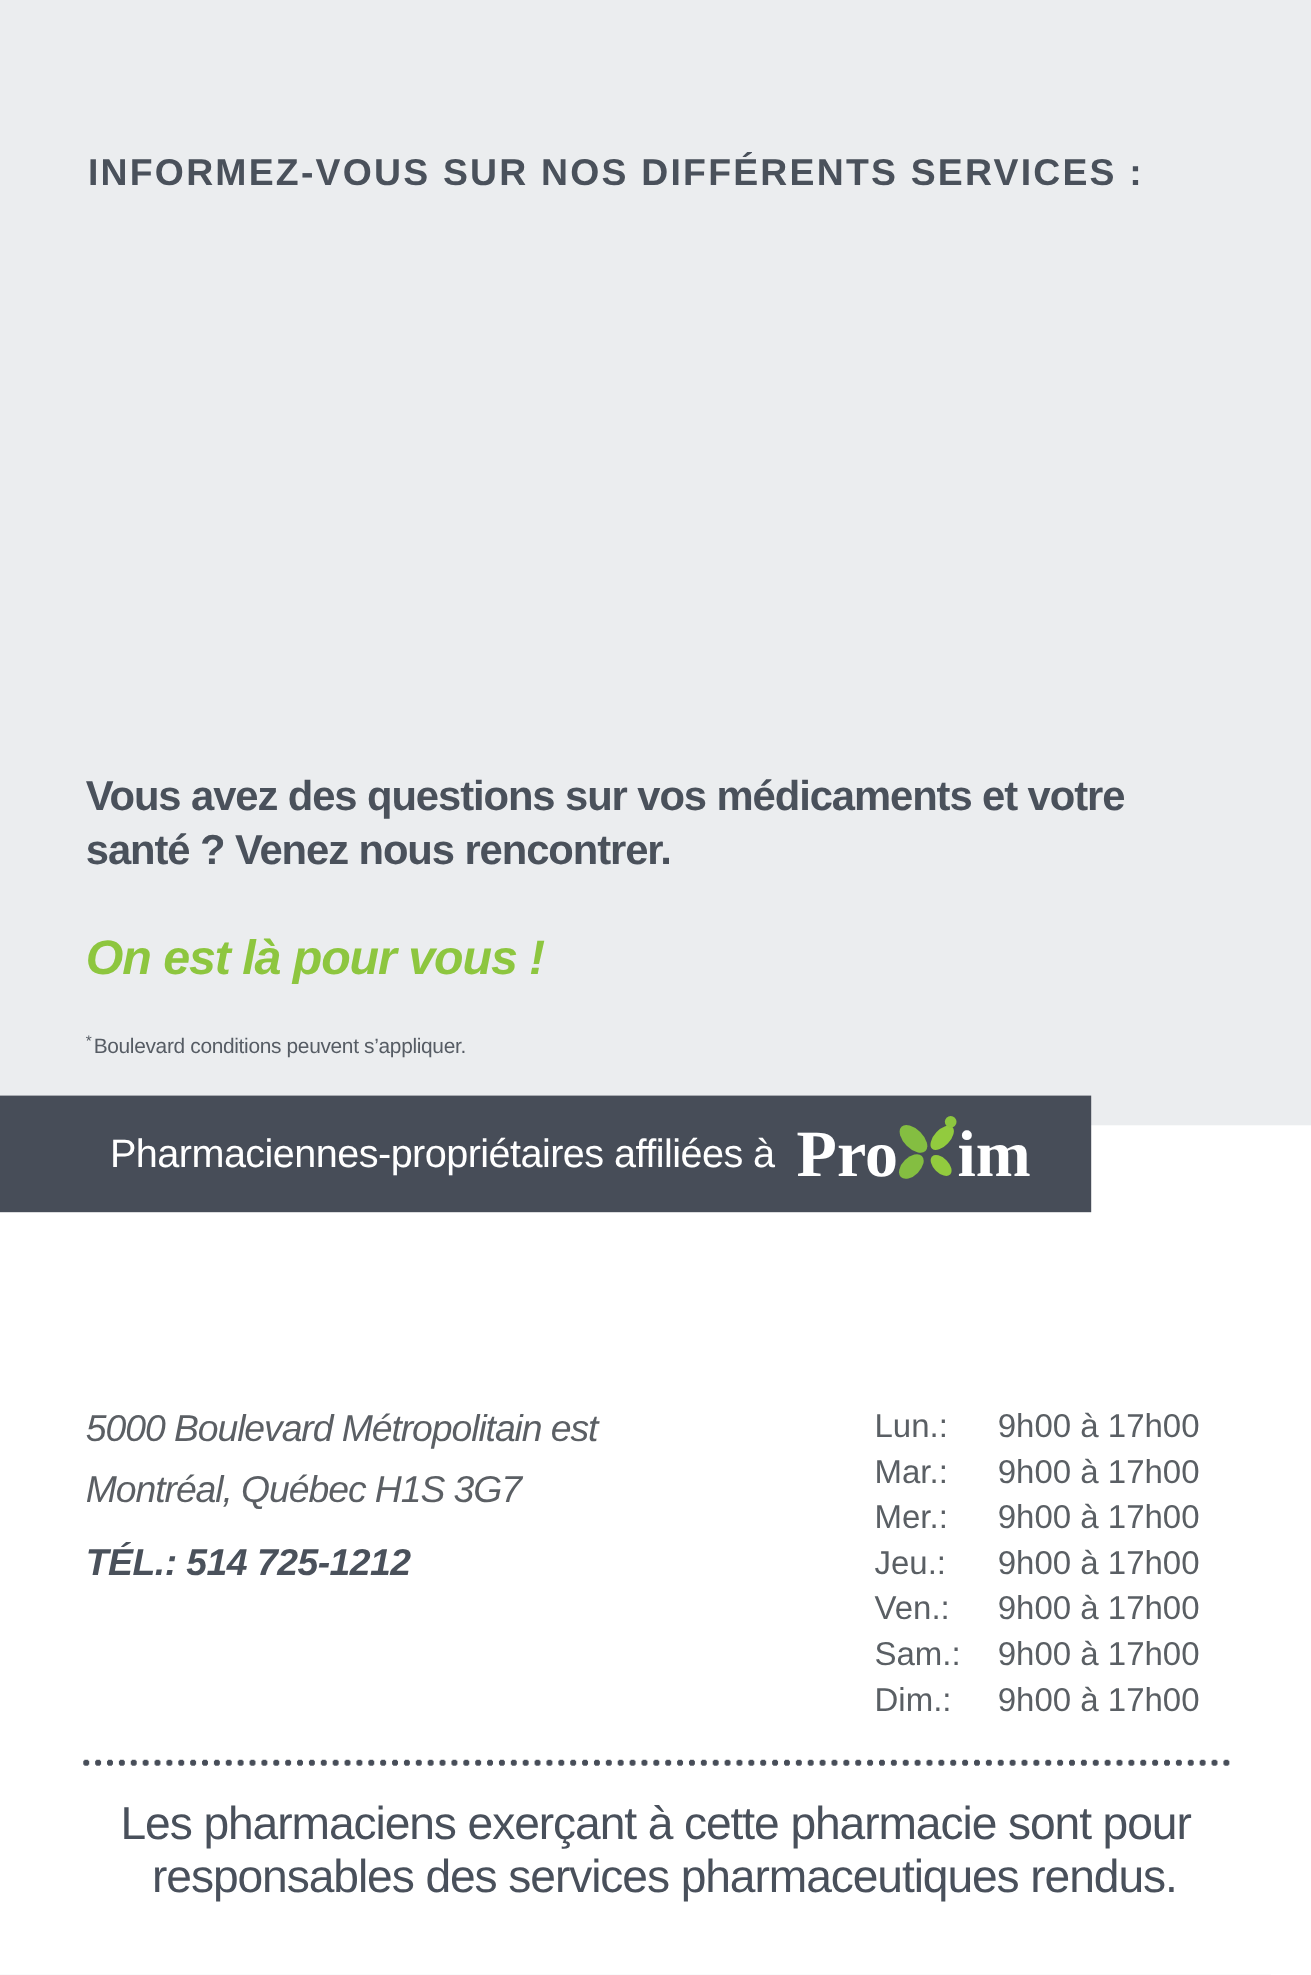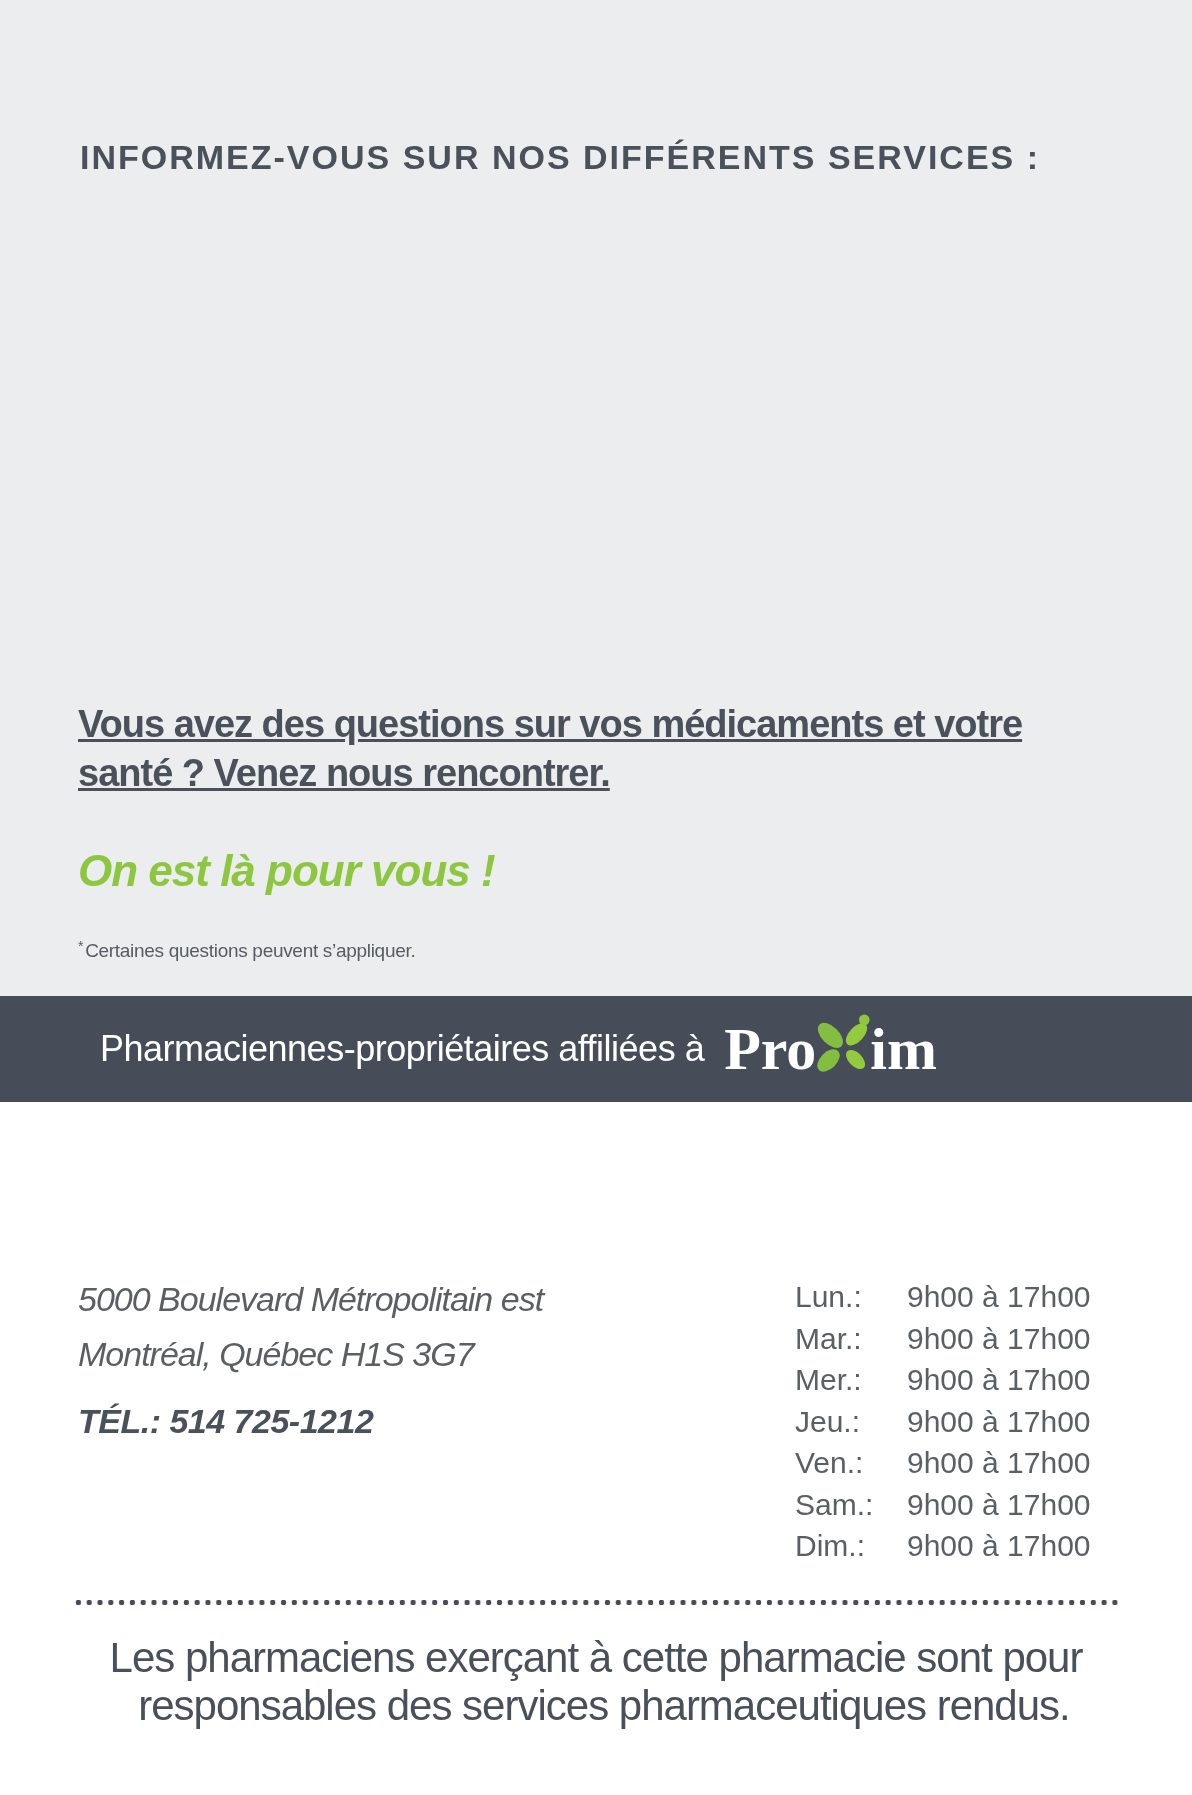--- a/index.html
+++ b/index.html
@@ -21,36 +21,36 @@
     position: absolute; left: 80px; top: 138px;
     font-size: 34px; font-weight: bold;
     letter-spacing: 2px; color: #4A515B;
     white-space: nowrap;
   }
   .question {
     position: absolute; left: 78px; top: 700px;
     font-size: 38px; font-weight: bold;
     color: #4A515B; line-height: 49px; letter-spacing: -1px;
   }
-  .question span { display: block; text-decoration: underline; }
+  .question span { display: block; }
   .tagline {
     position: absolute; left: 78px; top: 846px;
     font-size: 44px; font-style: italic; font-weight: bold;
     color: #8DC63F; letter-spacing: -1px;
   }
   .footnote {
     position: absolute; left: 78px; top: 938px;
     font-size: 19px; color: #565C64; letter-spacing: -0.3px;
   }
   .footnote sup { font-size: 14px; vertical-align: 6px; margin-right: 2px; }
 
   
   .banner {
     position: absolute; top: 996px; left: 0;
-    width: 1192px; height: 106px;
+    width: 992px; height: 106px;
     background: #474D58;
     display: flex; align-items: center;
   }
   .banner-text {
     margin-left: 100px;
     font-size: 36px; color: #ffffff; letter-spacing: -0.5px;
     white-space: nowrap;
   }
   .logo {
     display: flex; align-items: flex-start;
@@ -117,21 +117,21 @@
     <h1 class="services-heading">INFORMEZ-VOUS SUR NOS DIFFÉRENTS SERVICES :</h1>
 
     <p class="question">
       <span>Vous avez des questions sur vos médicaments et votre</span>
       <span>santé ? Venez nous rencontrer.</span>
     </p>
 
     <p class="tagline">On est là pour vous !</p>
 
     <p class="footnote">
-      <sup>*</sup><span>Certaines questions peuvent s’appliquer.</span>
+      <sup>*</sup><span>Boulevard conditions peuvent s’appliquer.</span>
     </p>
   </section>
 
   <section class="banner">
     <span class="banner-text">Pharmaciennes-propriétaires affiliées à</span>
 
     <span class="logo">
       <span class="logo-pro">Pro</span>
       <svg class="logo-x" viewBox="0 0 60 64" xmlns="http://www.w3.org/2000/svg" aria-hidden="true">
         <ellipse cx="17" cy="22" rx="16" ry="9" fill="#84BE41" transform="rotate(45 17 22)"></ellipse>

